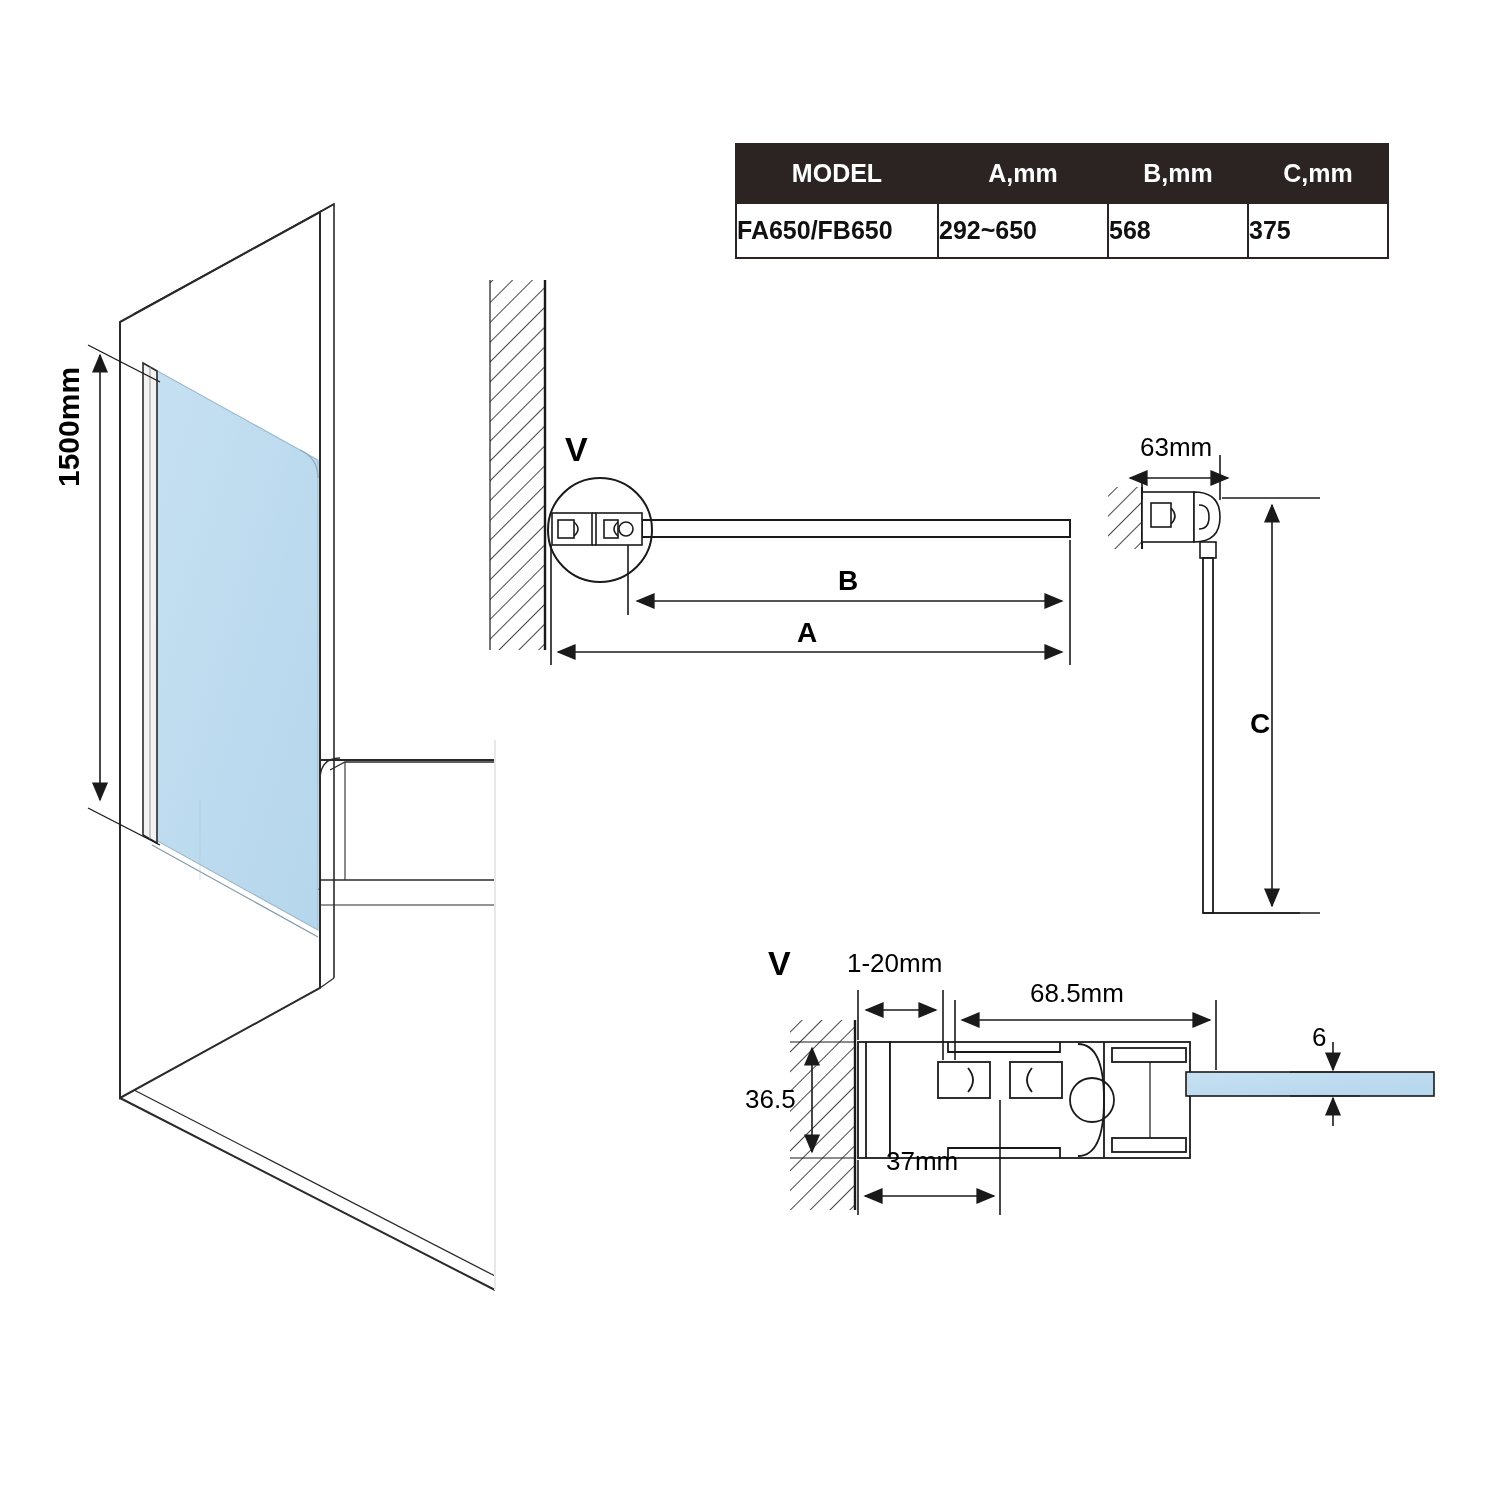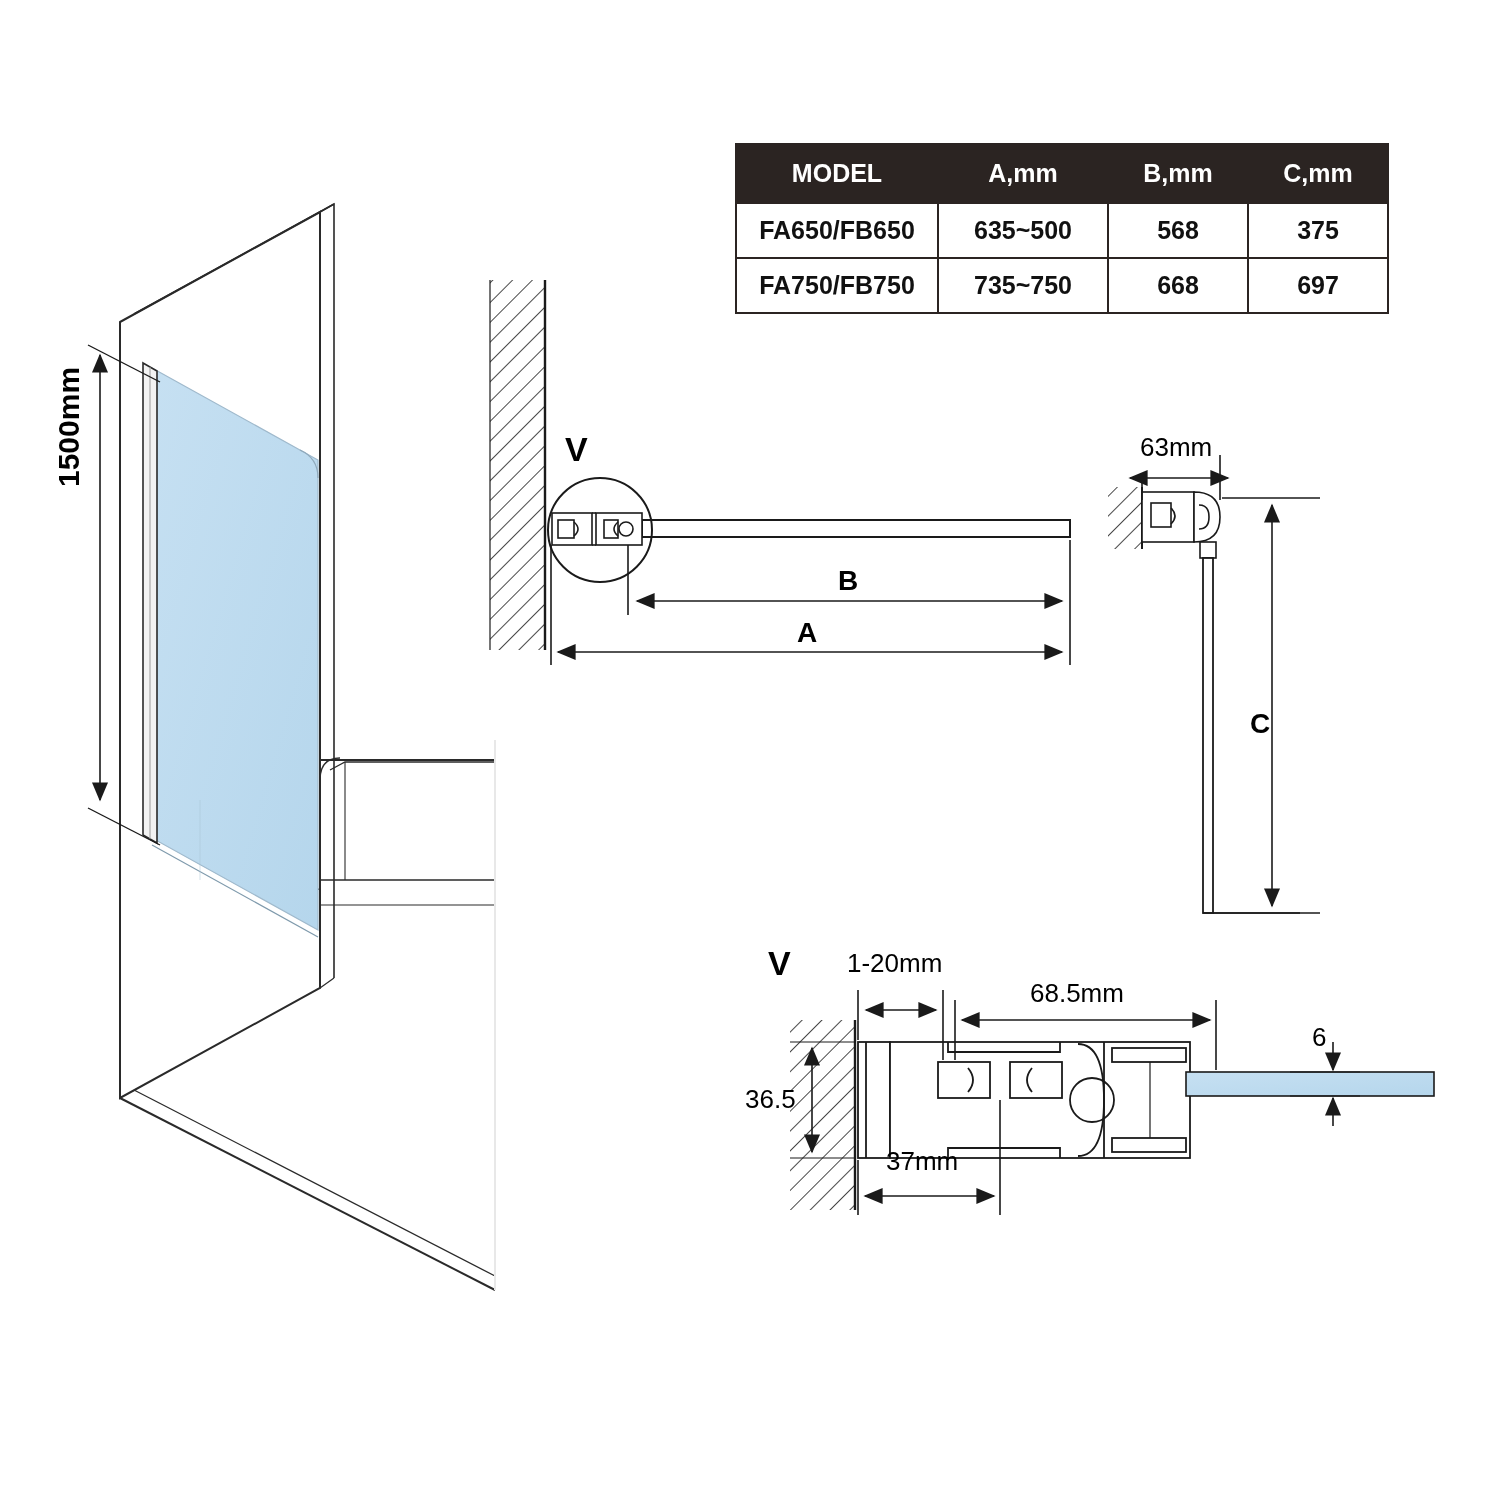--- a/index.html
+++ b/index.html
@@ -43,21 +43,21 @@
     border: 2px solid #2b2422;
     text-align: center;
   }
   .spec-table td {
     background: #ffffff;
     color: #111111;
     font-size: 25px;
     font-weight: bold;
     padding: 12px 0 12px 0;
     border: 2px solid #2b2422;
-    text-align: center;
+    text-align: left;
   }
   .col-model { width: 200px; margin-left: 28px; }
   .col-a { width: 168px; }
   .col-b { width: 138px; }
   .col-c { width: 138px; }
 
   .lbl {
     position: absolute;
     font-family: "Liberation Sans", sans-serif;
     color: #000000;
@@ -282,29 +282,23 @@
       <tr>
         <th class="col-model">MODEL</th>
         <th class="col-a">A,mm</th>
         <th class="col-b">B,mm</th>
         <th class="col-c">C,mm</th>
       </tr>
     </thead>
     <tbody>
       <tr>
         <td>FA650/FB650</td>
-        <td>635~500</td>
+        <td>292~650</td>
         <td>568</td>
         <td>375</td>
-      </tr>
-      <tr>
-        <td>FA750/FB750</td>
-        <td>735~750</td>
-        <td>668</td>
-        <td>697</td>
       </tr>
     </tbody>
   </table>
 
   <div class="height-label">1500mm</div>
 
   <div class="v-mark" style="left:565px; top:430px;">V</div>
   <div class="v-mark" style="left:768px; top:944px;">V</div>
 
   <div class="lbl lbl-bold" style="left:838px; top:565px; font-size:28px;">B</div>

